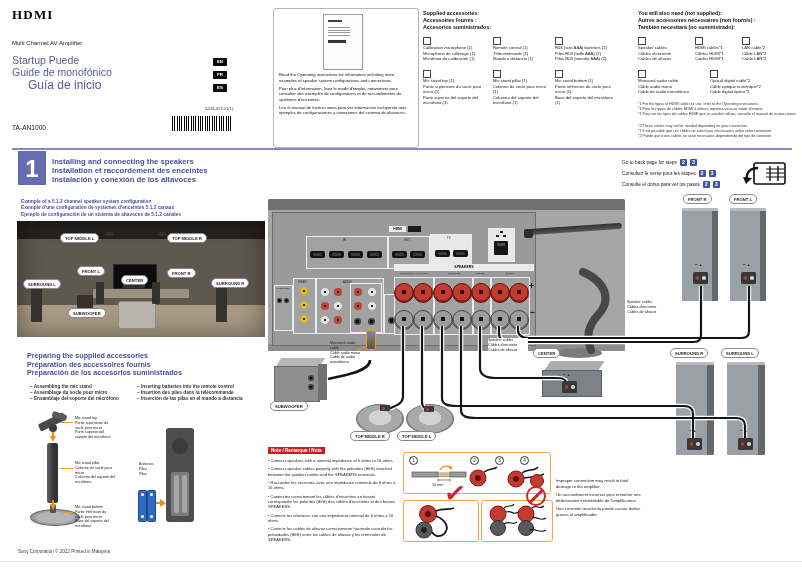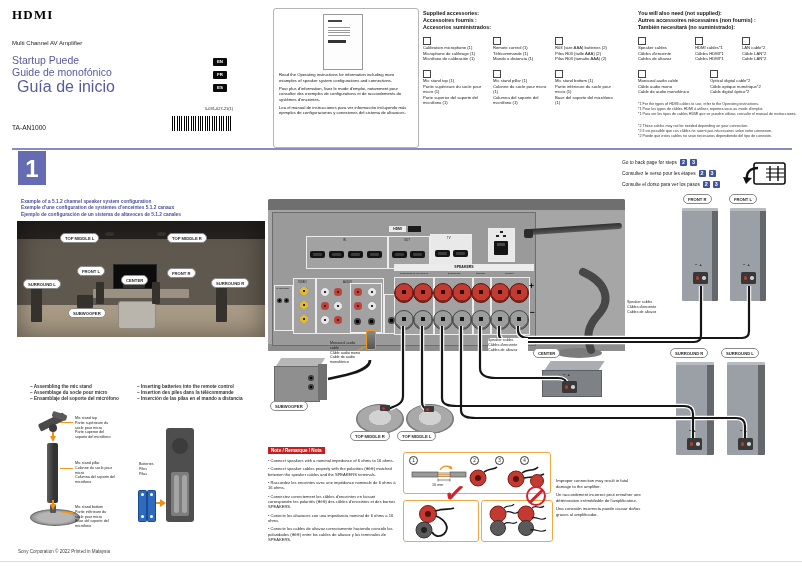--- a/index.html
+++ b/index.html
@@ -57,21 +57,21 @@
 </style>
 </head>
 <body>
 
 <div id="page">
 
   <div class="abs" style="left:12px;top:7px;font-family:'Liberation Serif',serif;font-size:13px;font-weight:bold;letter-spacing:1.2px;color:#000;">HDMI</div>
   <div class="abs" style="left:12px;top:40px;font-size:6px;color:#222;">Multi Channel AV Amplifier</div>
   <div class="abs" style="left:12px;top:54px;font-size:10.5px;color:#575a9d;">Startup Puede</div>
   <div class="abs" style="left:12px;top:66px;font-size:10.5px;color:#575a9d;">Guide de monofónico</div>
-  <div class="abs" style="left:17px;top:78px;font-size:16px;color:#575a9d;">Guía de inicio</div>
+  <div class="abs" style="left:28px;top:78px;font-size:12px;color:#575a9d;">Guía de inicio</div>
   <div class="badge-lang" style="top:58px;">EN</div>
   <div class="badge-lang" style="top:71px;">FR</div>
   <div class="badge-lang" style="top:84px;">ES</div>
   <div class="abs" style="left:193px;top:106px;width:40px;font-size:3.9px;text-align:right;color:#222;">5-031-027-21(1)</div>
   <div class="abs" style="left:172px;top:116px;width:59px;height:15px;
        background:repeating-linear-gradient(90deg,#000 0 1px,#fff 1px 2.2px,#000 2.2px 3.4px,#fff 3.4px 5.2px,#000 5.2px 5.8px,#fff 5.8px 7px);"></div>
   <div class="abs" style="left:12px;top:124px;font-size:6.6px;color:#222;">TA-AN1000</div>
 
   <div class="abs" style="left:273px;top:8px;width:144px;height:138px;border:1px solid #b5b5b5;border-radius:3px;">
     <div class="abs" style="left:49px;top:5px;width:38px;height:54px;background:#fdfdfd;border:0.8px solid #9a9a9a;">
@@ -171,20 +171,25 @@
   </div>
   <div class="abs t3" style="left:638px;top:124px;width:160px;color:#333;">
     <div>*2 These cables may not be needed depending on your connection.</div>
     <div>*2 Il est possible que ces câbles ne soient pas nécessaires selon votre connexion.</div>
     <div>*2 Puede que estos cables no sean necesarios dependiendo del tipo de conexión.</div>
   </div>
 
   <div class="abs" style="left:12px;top:148px;width:780px;height:1.6px;background:#888bc0;"></div>
 
   <div class="abs" style="left:18px;top:151px;width:28px;height:34px;background:#666cb1;color:#fff;font-size:24px;font-weight:bold;text-align:center;line-height:35px;">1</div>
+  <div class="abs b purple" style="left:52px;top:158px;font-size:7.7px;line-height:1.16;">
+    <div>Installing and connecting the speakers</div>
+    <div>Installation et raccordement des enceintes</div>
+    <div>Instalación y conexión de los altavoces</div>
+  </div>
 
   <div class="abs" style="left:622px;top:159px;font-size:4.8px;color:#222;">
     <div style="margin-bottom:4px;">
       <span>Go to back page for steps</span><span class="step-badge">2</span><span class="step-badge">3</span>
     </div>
     <div style="margin-bottom:4px;">
       <span>Consultez le verso pour les étapes</span><span class="step-badge">2</span><span class="step-badge">3</span>
     </div>
     <div>
       <span>Consulte el dorso para ver los pasos</span><span class="step-badge">2</span><span class="step-badge">3</span>
@@ -225,20 +230,25 @@
     <div class="pill" style="left:43px;top:12px;">TOP MIDDLE L</div>
     <div class="pill" style="left:150px;top:12px;">TOP MIDDLE R</div>
     <div class="pill" style="left:60px;top:45px;">FRONT L</div>
     <div class="pill" style="left:150px;top:47px;">FRONT R</div>
     <div class="pill" style="left:104px;top:54px;">CENTER</div>
     <div class="pill" style="left:6px;top:58px;">SURROUND L</div>
     <div class="pill" style="left:194px;top:57px;">SURROUND R</div>
     <div class="pill" style="left:51px;top:87px;">SUBWOOFER</div>
   </div>
 
+  <div class="abs b purple" style="left:27px;top:352px;font-size:7.2px;line-height:1.2;">
+    <div>Preparing the supplied accessories</div>
+    <div>Préparation des accessoires fournis</div>
+    <div>Preparación de los accesorios suministrados</div>
+  </div>
   <div class="abs t45 b" style="left:30px;top:384px;width:100px;color:#333;">
     <div>– Assembling the mic stand</div>
     <div>– Assemblage du socle pour micro</div>
     <div>– Ensamblaje del soporte del micrófono</div>
   </div>
   <div class="abs t45 b" style="left:137px;top:384px;width:118px;color:#333;">
     <div>– Inserting batteries into the remote control</div>
     <div>– Insertion des piles dans la télécommande</div>
     <div>– Inserción de las pilas en el mando a distancia</div>
   </div>

